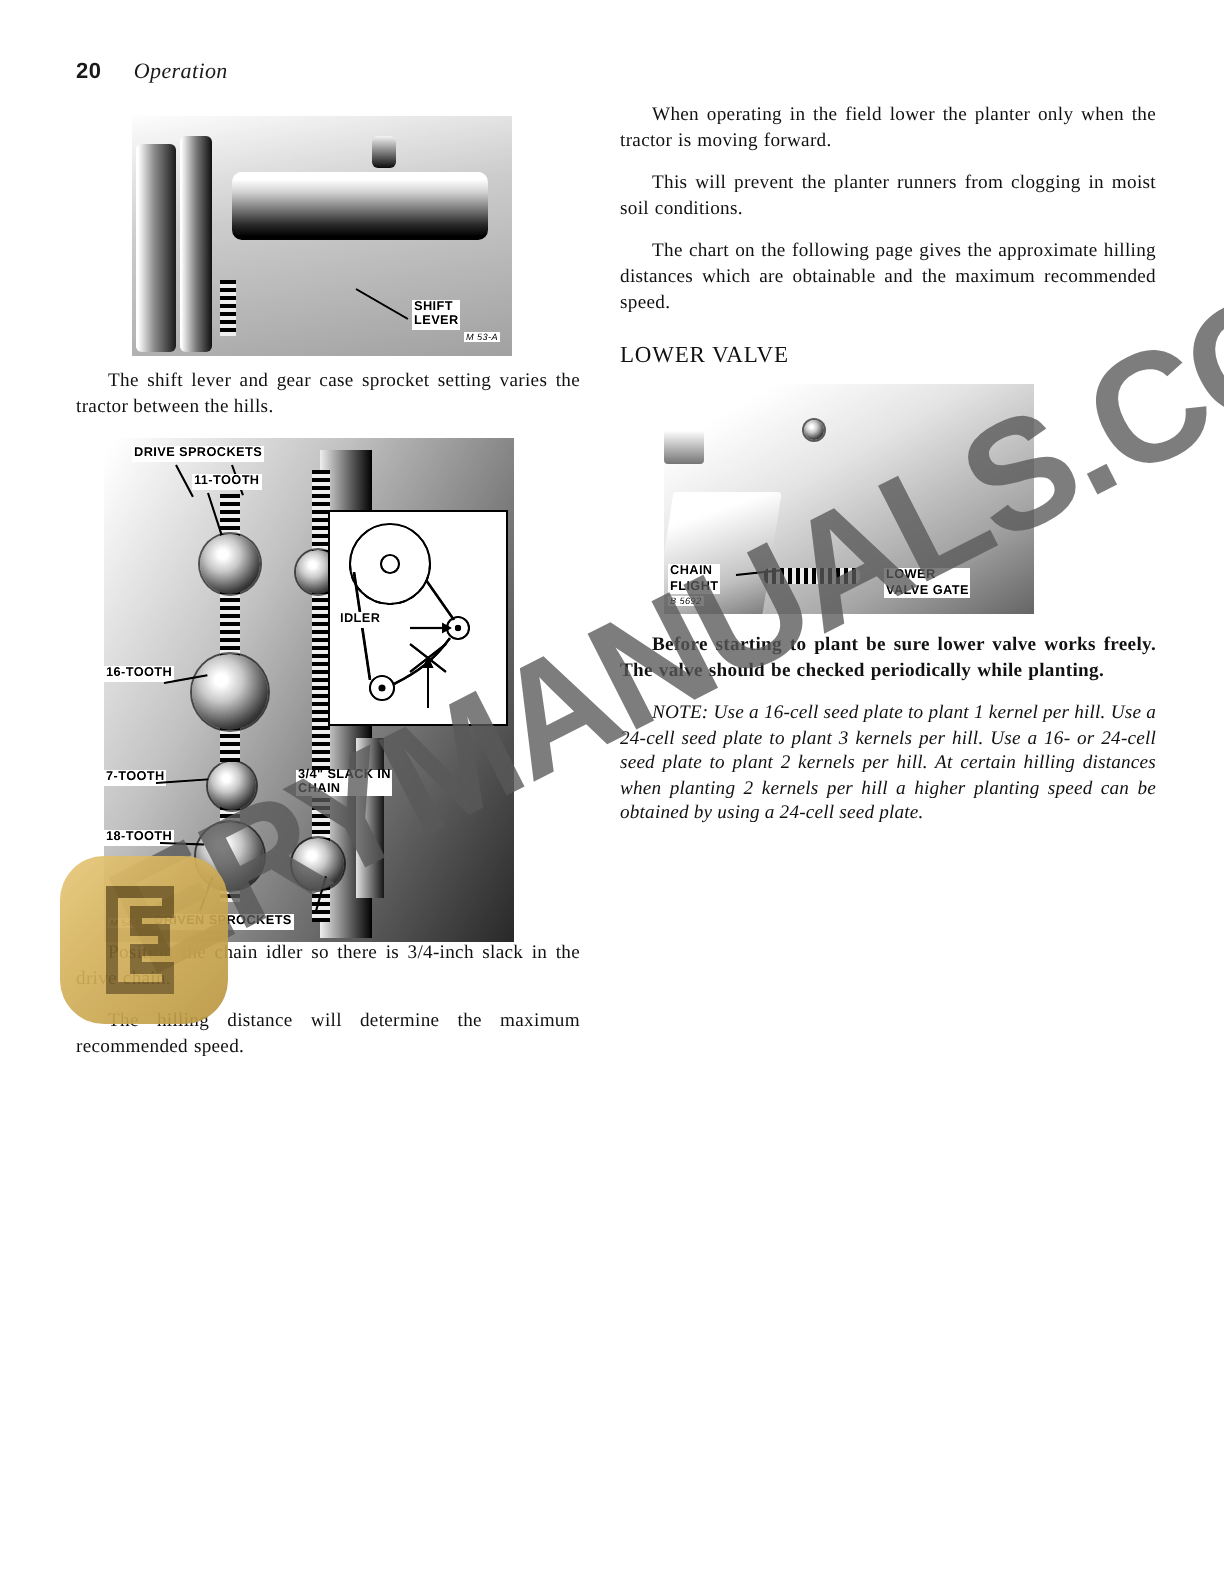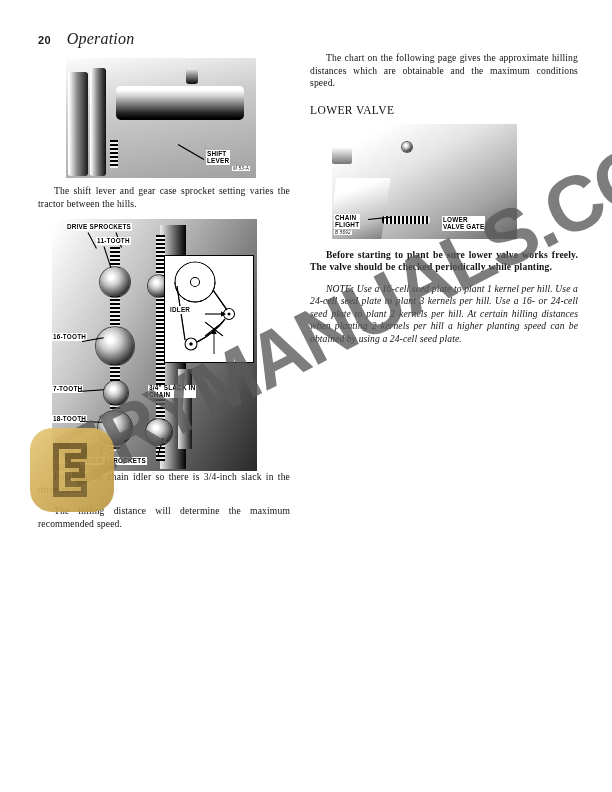--- a/index.html
+++ b/index.html
@@ -30,21 +30,21 @@
   .header .pagenum {
     font-family: "Liberation Sans", sans-serif;
     font-weight: bold;
     font-size: 11px;
     color: #1a1a1a;
     letter-spacing: .3px;
   }
   .header .secname {
     font-family: "Liberation Serif", serif;
     font-style: italic;
-    font-size: 16px;
+    font-size: 11px;
     color: #1a1a1a;
     letter-spacing: .2px;
   }
 
   
   .col-left {
     position: absolute;
     left: 38px;
     top: 52px;
     width: 252px;
@@ -349,21 +349,23 @@
 
       <span class="figcode" style="left:2px;top:240px;">M 54-B</span>
     </div>
 
     <p class="body-text">Position the chain idler so there is 3/4-inch slack in the drive chain.</p>
     <p class="body-text">The hilling distance will determine the maximum recommended speed.</p>
   </div>
 
   <div class="col-right">
 
-    <p class="body-text">The chart on the following page gives the approximate hilling distances which are obtainable and the maximum conditions speed.</p>
+    <p class="body-text">When operating in the field lower the planter only when the tractor is moving forward.</p>
+    <p class="body-text">This will prevent the planter runners from clogging in moist soil conditions.</p>
+    <p class="body-text">The chart on the following page gives the approximate hilling distances which are obtainable and the maximum recommended speed.</p>
 
     <h3 class="sub-heading">LOWER VALVE</h3>
 
     <div class="photo photo-3">
       <div class="ph-noise"></div>
       <div style="position:absolute;inset:0;background:linear-gradient(150deg,#f2f2f2 0%,#d0d0d0 40%,#9d9d9d 75%,#6a6a6a 100%);"></div>
 
       <div class="mech-w" style="left:14px;top:10px;width:104px;height:44px;border-radius:3px;
            background:linear-gradient(175deg,#fafafa 0%,#cfcfcf 60%,#8a8a8a 100%);"></div>
       <div class="mech-d" style="left:30px;top:6px;width:48px;height:10px;border-radius:2px;"></div>

